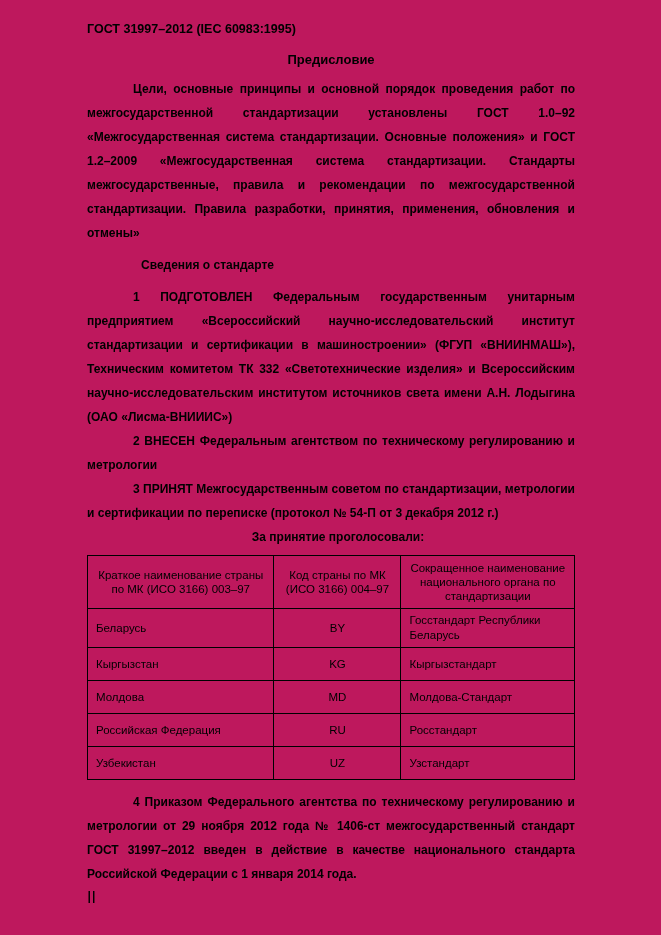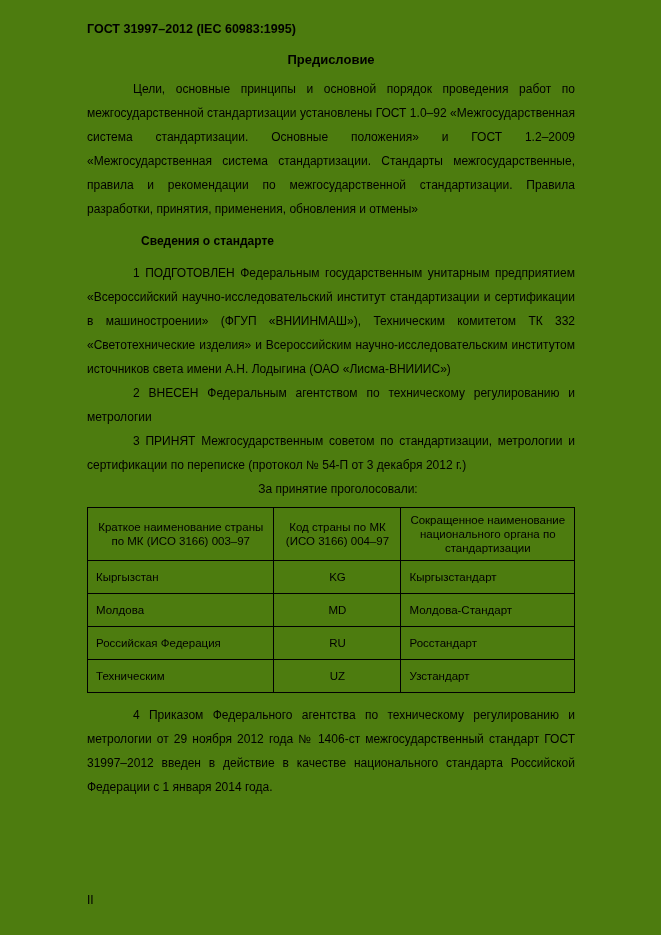--- a/index.html
+++ b/index.html
@@ -1,20 +1,20 @@
 <!DOCTYPE html>
 <html><head>
 <meta charset="utf-8">
 <style>
   html, body { margin: 0; padding: 0; background: #ffffff; }
   .page {
     width: 661px;
     height: 935px;
     box-sizing: border-box;
-    background: #4d7c0f;
+    background: #be185d;
     color: #000000;
     font-family: "Liberation Sans", sans-serif;
     font-size: 12px;
     padding: 22px 86px 0 87px;
     position: relative;
     overflow: hidden;
   }
   .doc-header {
     font-weight: bold;
     font-size: 12.5px;
@@ -24,20 +24,21 @@
     text-align: center;
     font-weight: bold;
     font-size: 13px;
     margin: 12px 0 10px 0;
   }
   p.body-par {
     margin: 0;
     text-align: justify;
     text-indent: 46px;
     line-height: 24px;
+    font-weight: bold;
   }
   p.no-indent {
     text-indent: 0;
     text-align: center;
     margin-left: 14px;
   }
   .section-heading {
     font-weight: bold;
     text-indent: 46px;
     line-height: 24px;
@@ -66,21 +67,21 @@
     line-height: 15px;
     height: 24px;
   }
   td.col-country { text-align: left; width: 190px; }
   td.col-code    { text-align: center; width: 126px; }
   td.col-body    { text-align: left; width: 172px; }
   .page-footer {
     position: absolute;
     left: 87px;
     bottom: 28px;
-    font-size: 12px;
+    font-size: 16px;
   }
 </style>
 </head>
 <body>
 
 <div class="page">
 
   <div class="doc-header">ГОСТ 31997–2012 (IEC 60983:1995)</div>
 
   <div class="doc-title">Предисловие</div>
@@ -100,36 +101,41 @@
   <table class="vote-table">
     <thead>
       <tr>
         <th>Краткое наименование страны по МК (ИСО 3166) 003–97</th>
         <th>Код страны по МК (ИСО 3166) 004–97</th>
         <th>Сокращенное наименование национального органа по стандартизации</th>
       </tr>
     </thead>
     <tbody>
       <tr>
+        <td class="col-country">Беларусь</td>
+        <td class="col-code">BY</td>
+        <td class="col-body">Госстандарт Республики Беларусь</td>
+      </tr>
+      <tr>
         <td class="col-country">Кыргызстан</td>
         <td class="col-code">KG</td>
         <td class="col-body">Кыргызстандарт</td>
       </tr>
       <tr>
         <td class="col-country">Молдова</td>
         <td class="col-code">MD</td>
         <td class="col-body">Молдова-Стандарт</td>
       </tr>
       <tr>
         <td class="col-country">Российская Федерация</td>
         <td class="col-code">RU</td>
         <td class="col-body">Росстандарт</td>
       </tr>
       <tr>
-        <td class="col-country">Техническим</td>
+        <td class="col-country">Узбекистан</td>
         <td class="col-code">UZ</td>
         <td class="col-body">Узстандарт</td>
       </tr>
     </tbody>
   </table>
 
   <p class="body-par">4 Приказом Федерального агентства по техническому регулированию и метрологии от 29 ноября 2012 года № 1406-ст межгосударственный стандарт ГОСТ 31997–2012 введен в действие в качестве национального стандарта Российской Федерации с 1 января 2014 года.</p>
 
   <div class="spacer-line"></div>
 

